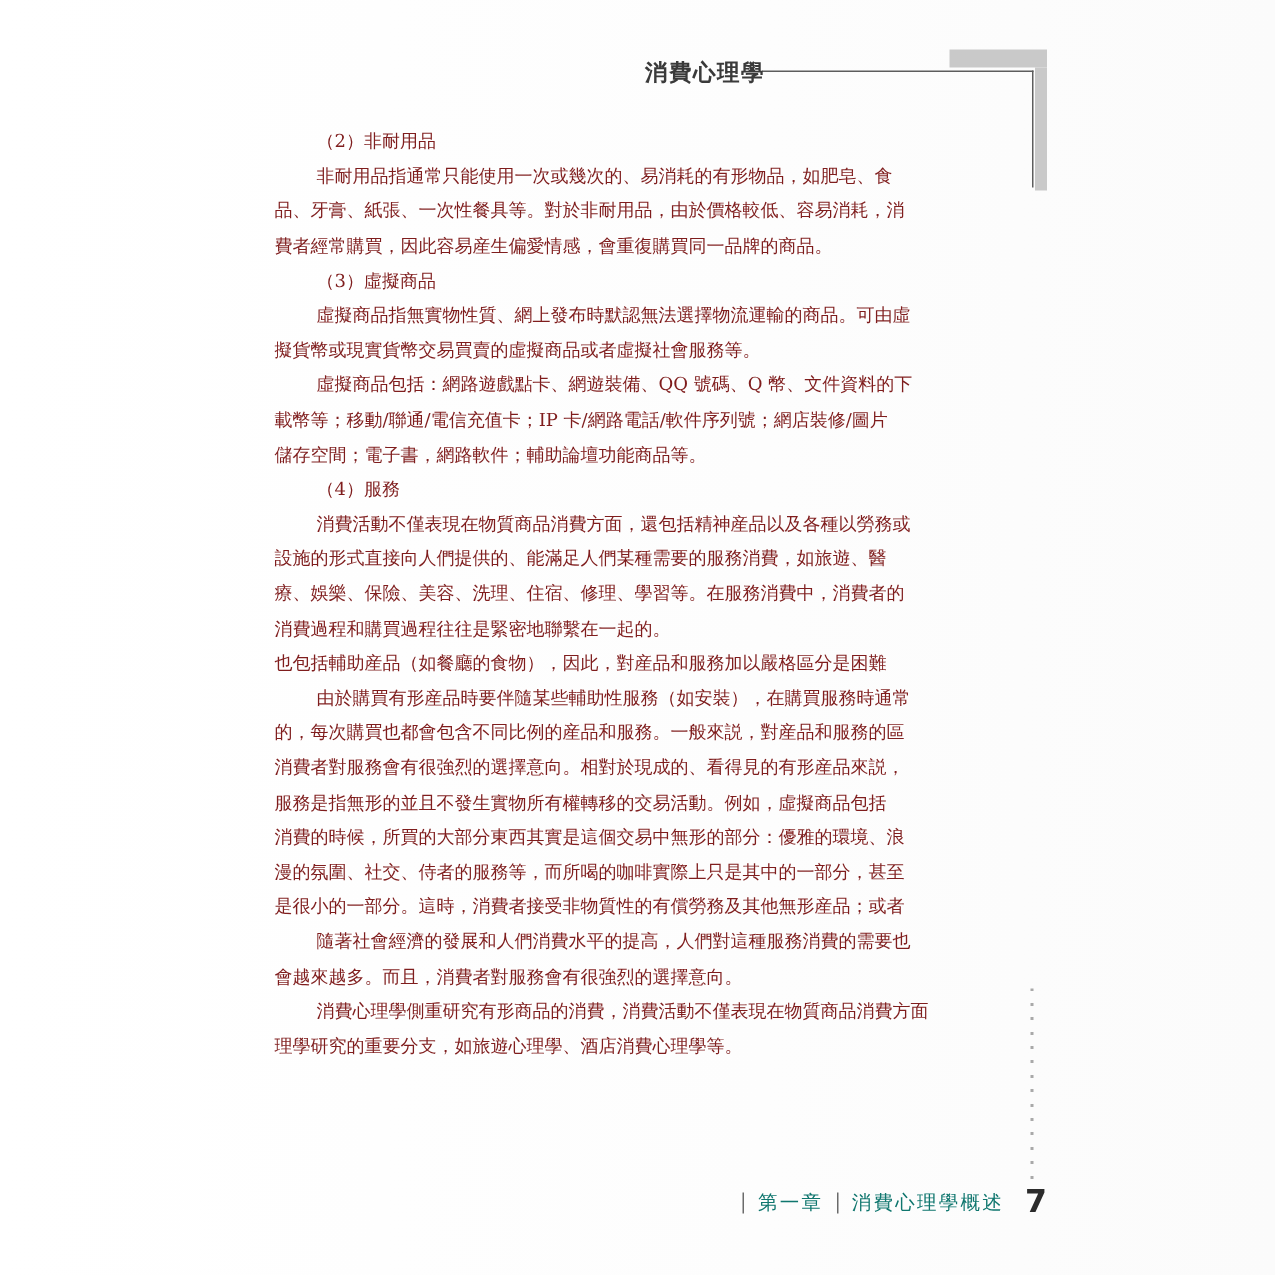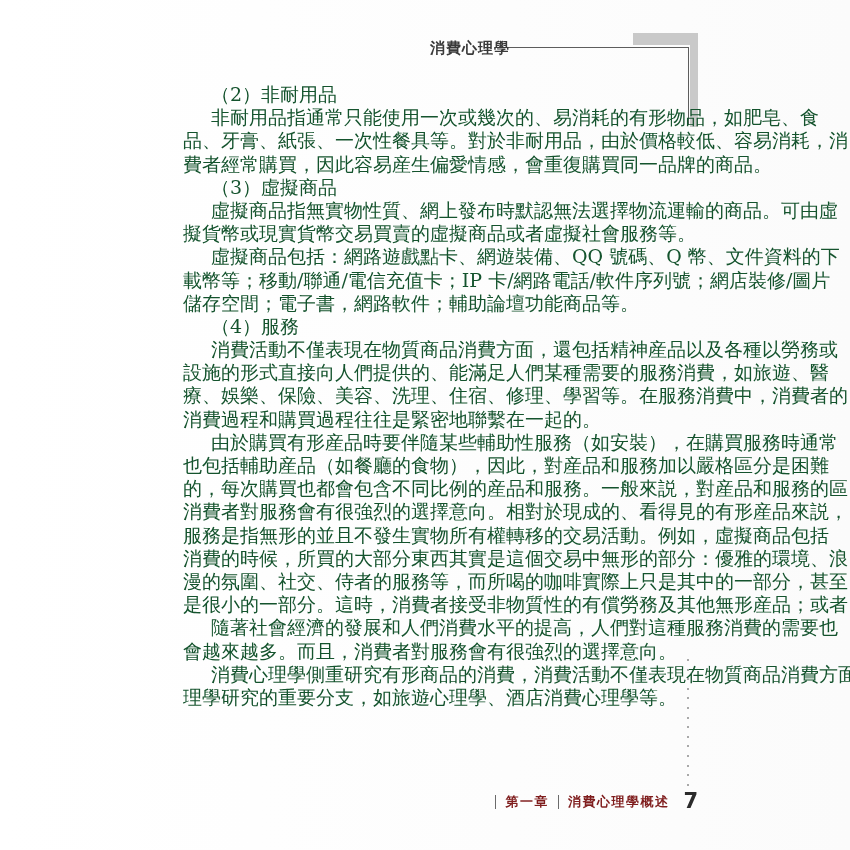--- a/index.html
+++ b/index.html
@@ -31,21 +31,21 @@
     background: #c9c9c9;
   }
   .header-bar-side {
     position: absolute; left: 690px; top: 45px; width: 8px; height: 82px;
     background: #c9c9c9;
   }
 
   
   .text-block {
     position: absolute; left: 183px; top: 83px; width: 500px;
-    font-size: 19px; line-height: 23.2px; color: #14532d;
+    font-size: 12px; line-height: 23.2px; color: #7f1d1d;
     letter-spacing: 0;
   }
   .line { white-space: nowrap; height: 23.2px; }
   .indent { padding-left: 28px; }
 
   
   .dotted-separator {
     position: absolute; left: 687px; top: 659px; width: 2px; height: 134px;
     background: repeating-linear-gradient(to bottom,
       #a9a9a9 0px, #a9a9a9 2px, transparent 2px, transparent 9.6px);
@@ -53,21 +53,21 @@
 
   
   .page-footer {
     position: absolute; top: 791px; left: 0; width: 698px;
     display: flex; justify-content: flex-end; align-items: center;
   }
   .footer-divider {
     width: 1px; height: 14px; background: #6b6b6b; margin: 0 9px;
   }
   .footer-chapter, .footer-section {
-    font-size: 13px; font-weight: bold; color: #7f1d1d; letter-spacing: 1.5px;
+    font-size: 13px; font-weight: normal; color: #0f766e; letter-spacing: 1.5px;
     white-space: nowrap;
   }
   .footer-page-number {
     font-family: "DejaVu Sans", "Liberation Sans", sans-serif;
     font-size: 21px; font-weight: 600; color: #2b2b2b;
     margin-left: 14px; line-height: 21px;
   }
 </style>
 </head>
 <body>
@@ -89,22 +89,22 @@
   <div class="line indent">虛擬商品指無實物性質、網上發布時默認無法選擇物流運輸的商品。可由虛</div>
   <div class="line">擬貨幣或現實貨幣交易買賣的虛擬商品或者虛擬社會服務等。</div>
   <div class="line indent">虛擬商品包括：網路遊戲點卡、網遊裝備、QQ 號碼、Q 幣、文件資料的下</div>
   <div class="line">載幣等；移動/聯通/電信充值卡；IP 卡/網路電話/軟件序列號；網店裝修/圖片</div>
   <div class="line">儲存空間；電子書，網路軟件；輔助論壇功能商品等。</div>
   <div class="line indent">（4）服務</div>
   <div class="line indent">消費活動不僅表現在物質商品消費方面，還包括精神産品以及各種以勞務或</div>
   <div class="line">設施的形式直接向人們提供的、能滿足人們某種需要的服務消費，如旅遊、醫</div>
   <div class="line">療、娛樂、保險、美容、洗理、住宿、修理、學習等。在服務消費中，消費者的</div>
   <div class="line">消費過程和購買過程往往是緊密地聯繫在一起的。</div>
+  <div class="line">也包括輔助産品（如餐廳的食物），因此，對産品和服務加以嚴格區分是困難</div>
   <div class="line indent">由於購買有形産品時要伴隨某些輔助性服務（如安裝），在購買服務時通常</div>
-  <div class="line">也包括輔助産品（如餐廳的食物），因此，對産品和服務加以嚴格區分是困難</div>
   <div class="line">的，每次購買也都會包含不同比例的産品和服務。一般來説，對産品和服務的區</div>
   <div class="line">消費者對服務會有很強烈的選擇意向。相對於現成的、看得見的有形産品來説，</div>
   <div class="line">服務是指無形的並且不發生實物所有權轉移的交易活動。例如，虛擬商品包括</div>
   <div class="line">消費的時候，所買的大部分東西其實是這個交易中無形的部分：優雅的環境、浪</div>
   <div class="line">漫的氛圍、社交、侍者的服務等，而所喝的咖啡實際上只是其中的一部分，甚至</div>
   <div class="line">是很小的一部分。這時，消費者接受非物質性的有償勞務及其他無形産品；或者</div>
   <div class="line indent">隨著社會經濟的發展和人們消費水平的提高，人們對這種服務消費的需要也</div>
   <div class="line">會越來越多。而且，消費者對服務會有很強烈的選擇意向。</div>
   <div class="line indent">消費心理學側重研究有形商品的消費，消費活動不僅表現在物質商品消費方面</div>
   <div class="line">理學研究的重要分支，如旅遊心理學、酒店消費心理學等。</div>

